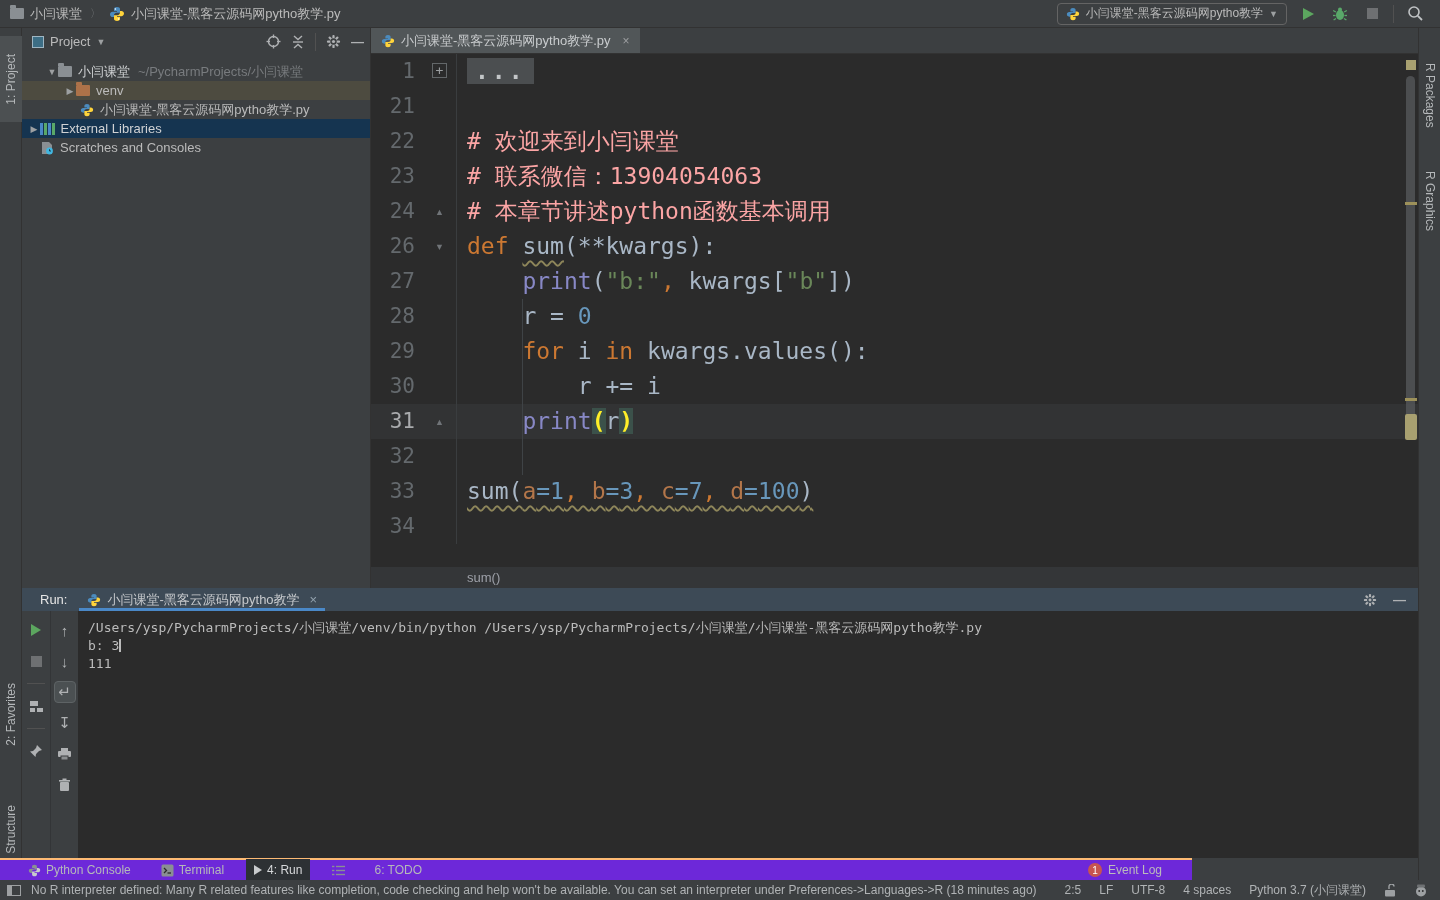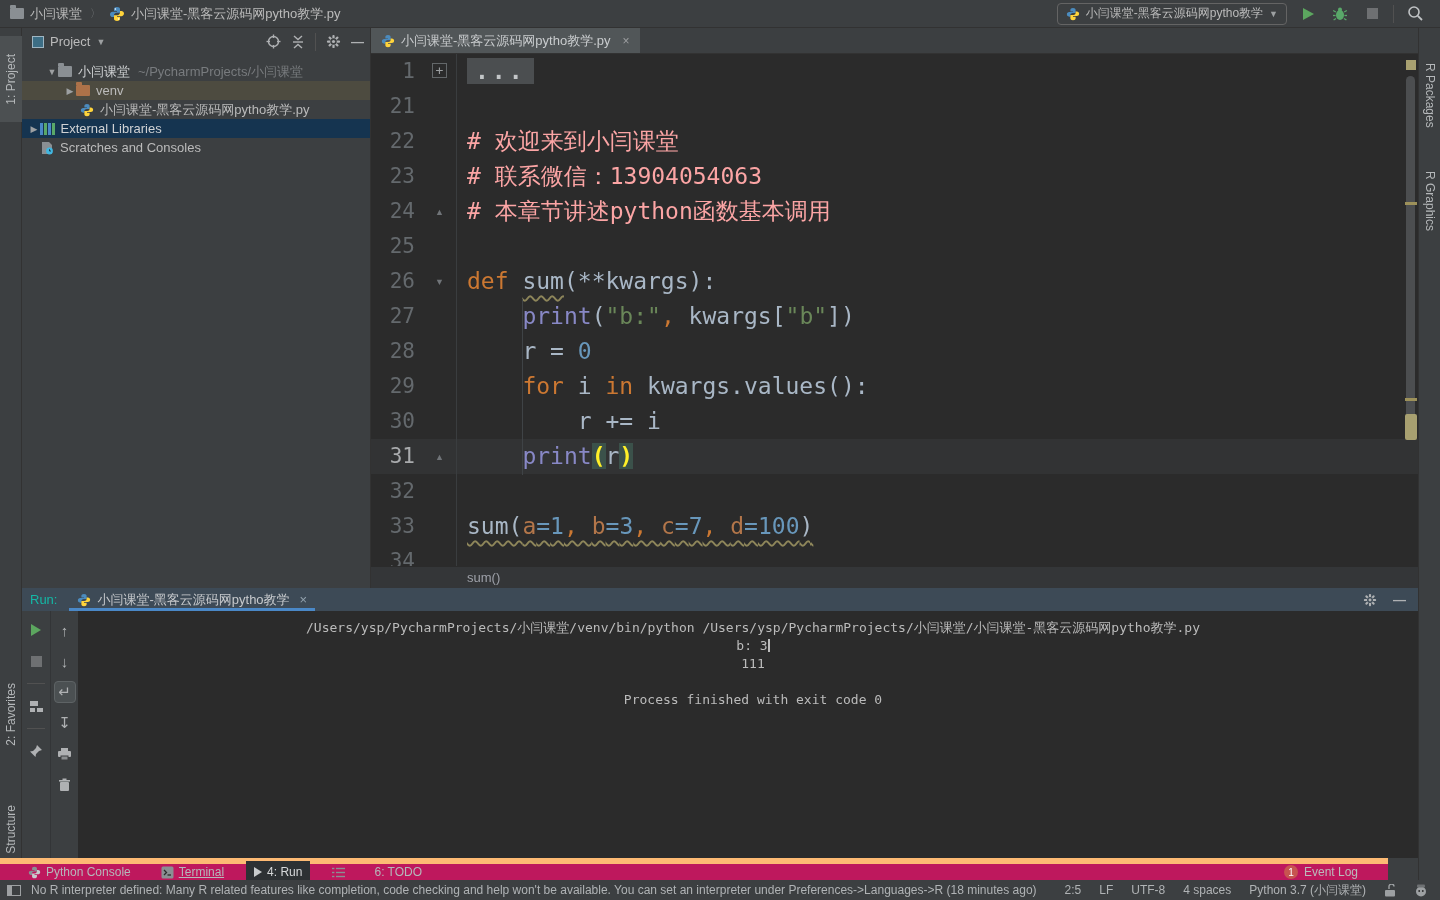--- a/index.html
+++ b/index.html
@@ -79,37 +79,37 @@
   
   #ed-scroll { left:1033px; top:0px; width:14px; height:512px; }
   #ed-ind { left:2px; top:6px; width:10px; height:10px; background:#a8a070; }
   #ed-thumb { left:2px; top:22px; width:9px; height:360px; background:#55585a; border-radius:5px; opacity:.8;}
   .ed-mark { left:1px; width:12px; height:3px; background:#9d915a; }
   #ed-blob { left:1px; top:360px; width:12px; height:26px; background:#a8a070; border-radius:2px;}
 
   
   #run-panel { left:22px; top:588px; width:1396px; height:270px; background:#2b2b2b; }
   #run-header { height:23px; background:#3d4a56; display:flex; align-items:center; font-size:13px; }
-  #run-label { padding:0 12px 0 8px; color:#14b8a6; }
+  #run-label { padding:0 12px 0 8px; color:#e5e5e5;margin-left:10px; }
   #run-tab { position:relative; height:23px; display:flex; align-items:center; gap:6px; padding:0 8px; color:#c7cacd; }
   #run-tab:after { content:""; position:absolute; left:0; right:0; bottom:0; height:3px; background:#4a88c7; }
   #run-tab .x { color:#93a2ae; margin-left:4px; }
   #run-header-right { margin-left:auto; display:flex; gap:16px; padding-right:12px; align-items:center;}
   #run-body { display:flex; height:247px; }
   .rtoolbar { width:28px; background:#3c3f41; display:flex; flex-direction:column; align-items:center; padding-top:8px; gap:9px; }
   .rtoolbar.second { border-left:1px solid #333537; }
   .rt-btn { width:22px; height:22px; display:flex; align-items:center; justify-content:center; color:#afb1b3; font-size:15px; }
   .rt-btn.selected { background:#4b5052; border:1px solid #5e6365; border-radius:4px; }
   .rt-sep { width:18px; height:1px; background:#515151; margin:2px 0; }
   #console { flex:1; padding:8px 0 0 10px; font-family:"DejaVu Sans Mono", monospace; font-size:13px; line-height:18px; color:#bbbbbb; }
-  .console-line { white-space:pre;text-align:center; }
+  .console-line { white-space:pre; }
   .caret { display:inline-block; width:2px; height:13px; background:#bbbbbb; vertical-align:-2px; }
 
   
-  #bottom-stripe { left:0; top:858px; width:1388px; height:22px; background:#be185d; border-top:6px solid #fdba74; display:flex; align-items:center; font-size:12px; }
+  #bottom-stripe { left:0; top:858px; width:1192px; height:22px; background:#6d28d9; border-top:2px solid #fdba74; display:flex; align-items:center; font-size:12px; }
   .bs-item { display:flex; align-items:center; gap:5px; padding:0 8px; height:22px; color:#b5b8ba;}
   .bs-item.active { background:#2d3134; color:#d6d8da; }
   #bs-right { margin-left:auto; display:flex; align-items:center; gap:6px; padding-right:30px; }
   .badge { width:14px; height:14px; border-radius:50%; background:#c75450; color:#fff; font-size:10px; display:flex; align-items:center; justify-content:center; }
 
   
   #statusbar { left:0; top:880px; width:1440px; height:20px; background:#3c3f41; display:flex; align-items:center; font-size:12px; color:#b0b3b5; }
   #sb-toggle { width:14px; height:11px; border:1px solid #9da0a2; margin:0 10px 0 7px; position:relative;}
   #sb-toggle:before { content:""; position:absolute; left:0; top:0; bottom:0; width:4px; background:#9da0a2; }
   #sb-right { margin-left:auto; display:flex; align-items:center; gap:18px; padding-right:12px; }
@@ -317,25 +317,20 @@
           </div>
           <div class="code-line">
             <span class="ln-num">23</span>
             <span class="ln-mark"></span>
             <span class="ln-code"><span class="tk-cmt"># 联系微信：13904054063</span></span>
           </div>
           <div class="code-line">
             <span class="ln-num">24</span>
             <span class="ln-mark">▴</span>
             <span class="ln-code"><span class="tk-cmt"># 本章节讲述python函数基本调用</span></span>
-          </div>
-          <div class="code-line">
-            <span class="ln-num">25</span>
-            <span class="ln-mark"></span>
-            <span class="ln-code"></span>
           </div>
           <div class="code-line">
             <span class="ln-num">26</span>
             <span class="ln-mark">▾</span>
             <span class="ln-code"><span class="tk-kw">def </span><span class="tk-txt wavy">sum</span><span class="tk-txt">(**kwargs):</span></span>
           </div>
           <div class="code-line">
             <span class="ln-num">27</span>
             <span class="ln-mark"></span>
             <span class="ln-code"><span class="tk-txt">    </span><span class="tk-fn">print</span><span class="tk-txt">(</span><span class="tk-str">"b:"</span><span class="tk-kw">,</span><span class="tk-txt"> kwargs[</span><span class="tk-str">"b"</span><span class="tk-txt">])</span></span>
@@ -460,36 +455,35 @@
               <rect x="1" y="2" width="11" height="1.6" fill="#afb1b3"></rect>
               <rect x="4.5" y="0.5" width="4" height="2" fill="#afb1b3"></rect>
             </svg>
         </span>
       </div>
       <div id="console">
         <div class="console-line">/Users/ysp/PycharmProjects/小闫课堂/venv/bin/python /Users/ysp/PycharmProjects/小闫课堂/小闫课堂-黑客云源码网pytho教学.py</div>
         <div class="console-line"><span>b: 3</span><span class="caret"></span></div>
         <div class="console-line">111</div>
         <div class="console-line">&nbsp;</div>
-        <div class="console-line">Process finished with exit code 0</div>
       </div>
     </div>
   </div>
 
   <div id="bottom-stripe" class="abs">
     <div class="bs-item" style="margin-left:20px;">
       <span>
         <svg width="13" height="13" viewBox="0 0 16 16">
             <path fill="#8a8f93" d="M8 1C6 1 5 1.9 5 3.2V5h3v.8H3.6C2.1 5.8 1 6.9 1 8.4S2.1 11 3.6 11H5V9.4C5 7.9 6.1 6.8 7.6 6.8H11V3.2C11 1.9 10 1 8 1z"></path>
             <path fill="#c8cbcd" d="M8 15c2 0 3-.9 3-2.2V11H8v-.8h4.4c1.5 0 2.6-1.1 2.6-2.6S13.9 5 12.4 5H11v1.6C11 8.1 9.9 9.2 8.4 9.2H5v3.6C5 14.1 6 15 8 15z"></path>
           </svg>
       </span>
       <span>Python Console</span>
     </div>
-    <div class="bs-item" style="margin-left:14px;text-decoration:underline;">
+    <div class="bs-item" style="margin-left:14px;">
       <span>
         <svg width="13" height="13" viewBox="0 0 13 13">
             <rect x="0.5" y="0.5" width="12" height="12" rx="1.5" fill="#8a8f93"></rect>
             <path d="M3 4 L5.5 6.5 L3 9" fill="none" stroke="#2b2b2b" stroke-width="1.3"></path>
             <line x1="6.5" y1="9" x2="10" y2="9" stroke="#2b2b2b" stroke-width="1.3"></line>
           </svg>
       </span>
       <span>Terminal</span>
     </div>
     <div class="bs-item active" style="margin-left:14px;">

